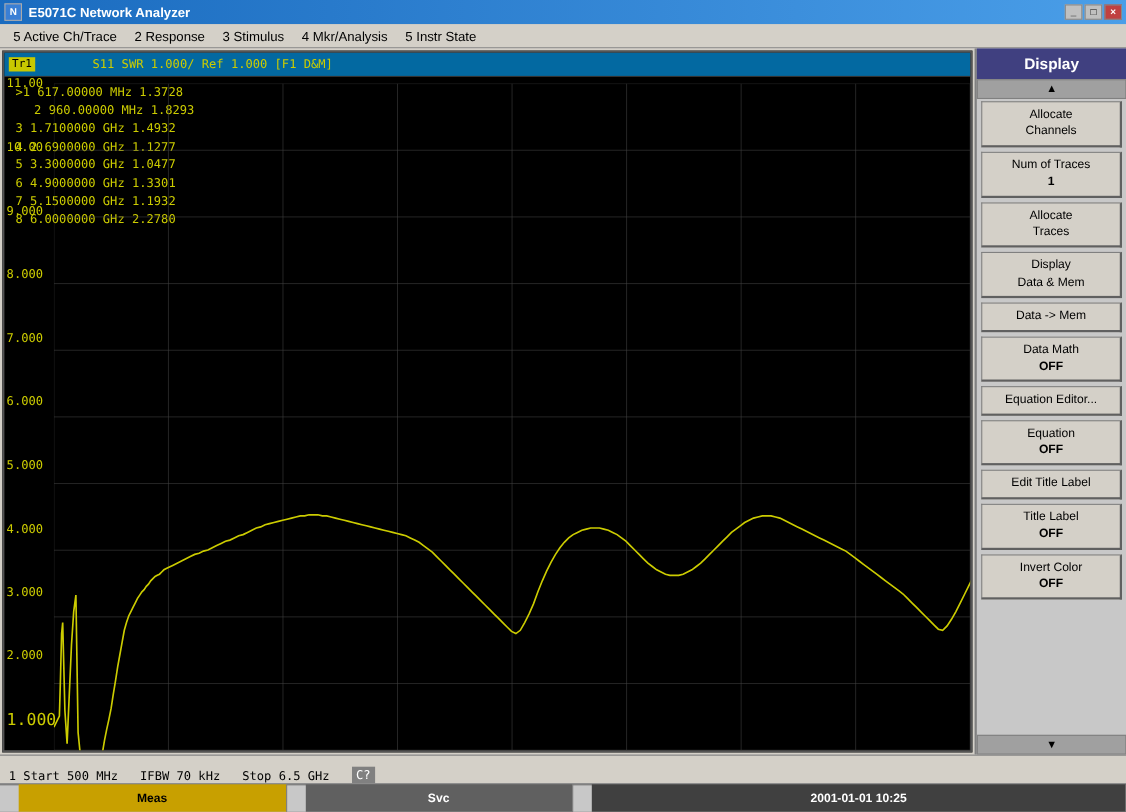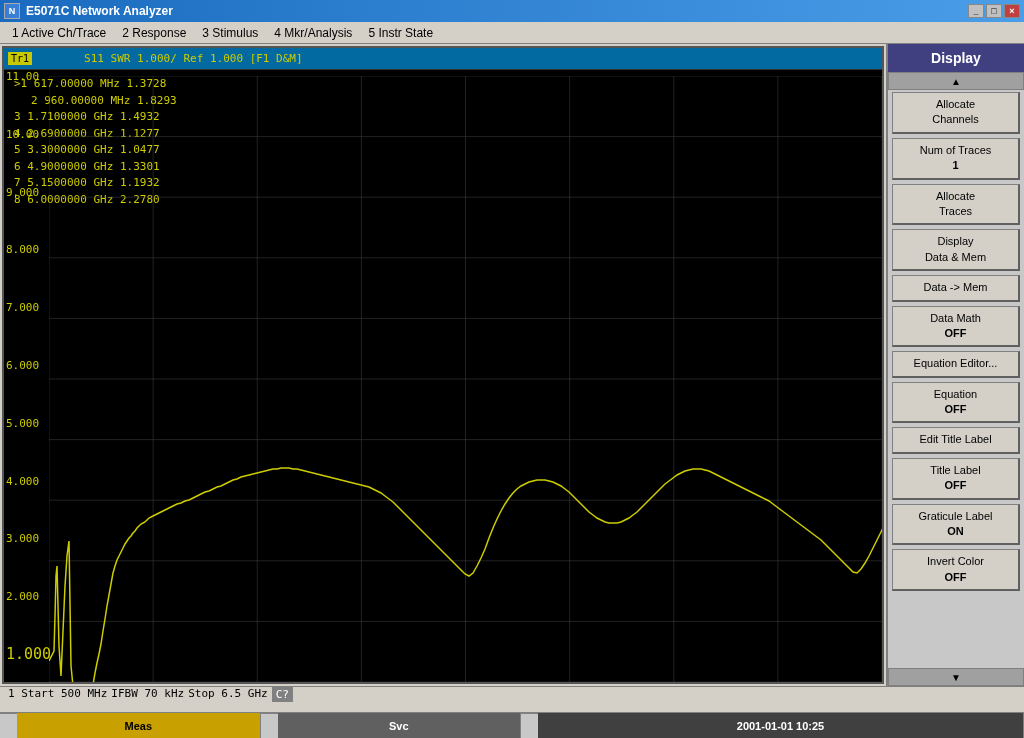--- a/index.html
+++ b/index.html
@@ -95,26 +95,26 @@
       font-family: monospace;
       font-size: 11px;
       transform: translateY(-50%);
     }
 
     
     #status-bar {
       background: #d4d0c8;
       height: 26px;
       display: flex;
-      align-items: flex-start;
+      align-items: flex-end;
       padding: 0 8px;
       font-size: 11px;
       font-family: monospace;
       border-top: 1px solid #808080;
-      gap: 4px;
+      gap: 20px;
     }
 
     
     #func-bar {
       background: #c8c8c8;
       height: 26px;
       display: flex;
       align-items: center;
       border-top: 2px solid #808080;
     }
@@ -184,21 +184,21 @@
   <div id="title-bar-icon">N</div>
   <span>E5071C Network Analyzer</span>
   <div id="title-bar-controls">
     <div class="title-btn">_</div>
     <div class="title-btn">□</div>
     <div class="title-btn" style="background:#c04040; color:white;">×</div>
   </div>
 </div>
 
 <div id="menu-bar">
-  <span class="menu-item">1 Active Ch/Trace</span>
+  <span class="menu-item">5 Active Ch/Trace</span>
   <span class="menu-item">2 Response</span>
   <span class="menu-item">3 Stimulus</span>
   <span class="menu-item">4 Mkr/Analysis</span>
   <span class="menu-item">5 Instr State</span>
 </div>
 
 <div id="main-content">
 
   <div id="chart-area">
 
@@ -831,21 +831,20 @@
     <div class="panel-btn">Allocate<br>Channels</div>
     <div class="panel-btn">Num of Traces<br><span class="btn-sub">1</span></div>
     <div class="panel-btn">Allocate<br>Traces</div>
     <div class="panel-btn">Display<br>Data &amp; Mem</div>
     <div class="panel-btn">Data -&gt; Mem</div>
     <div class="panel-btn">Data Math<br><span class="btn-sub">OFF</span></div>
     <div class="panel-btn">Equation Editor...</div>
     <div class="panel-btn">Equation<br><span class="btn-sub">OFF</span></div>
     <div class="panel-btn">Edit Title Label</div>
     <div class="panel-btn">Title Label<br><span class="btn-sub">OFF</span></div>
-    <div class="panel-btn">Graticule Label<br><span class="btn-sub">ON</span></div>
     <div class="panel-btn">Invert Color<br><span class="btn-sub">OFF</span></div>
 
     <div class="panel-scroll-btn" style="margin-top:auto;">▼</div>
   </div>
 
 </div>
 
 <div id="status-bar">
   <span>1  Start 500 MHz</span>
   <span>IFBW 70 kHz</span>

